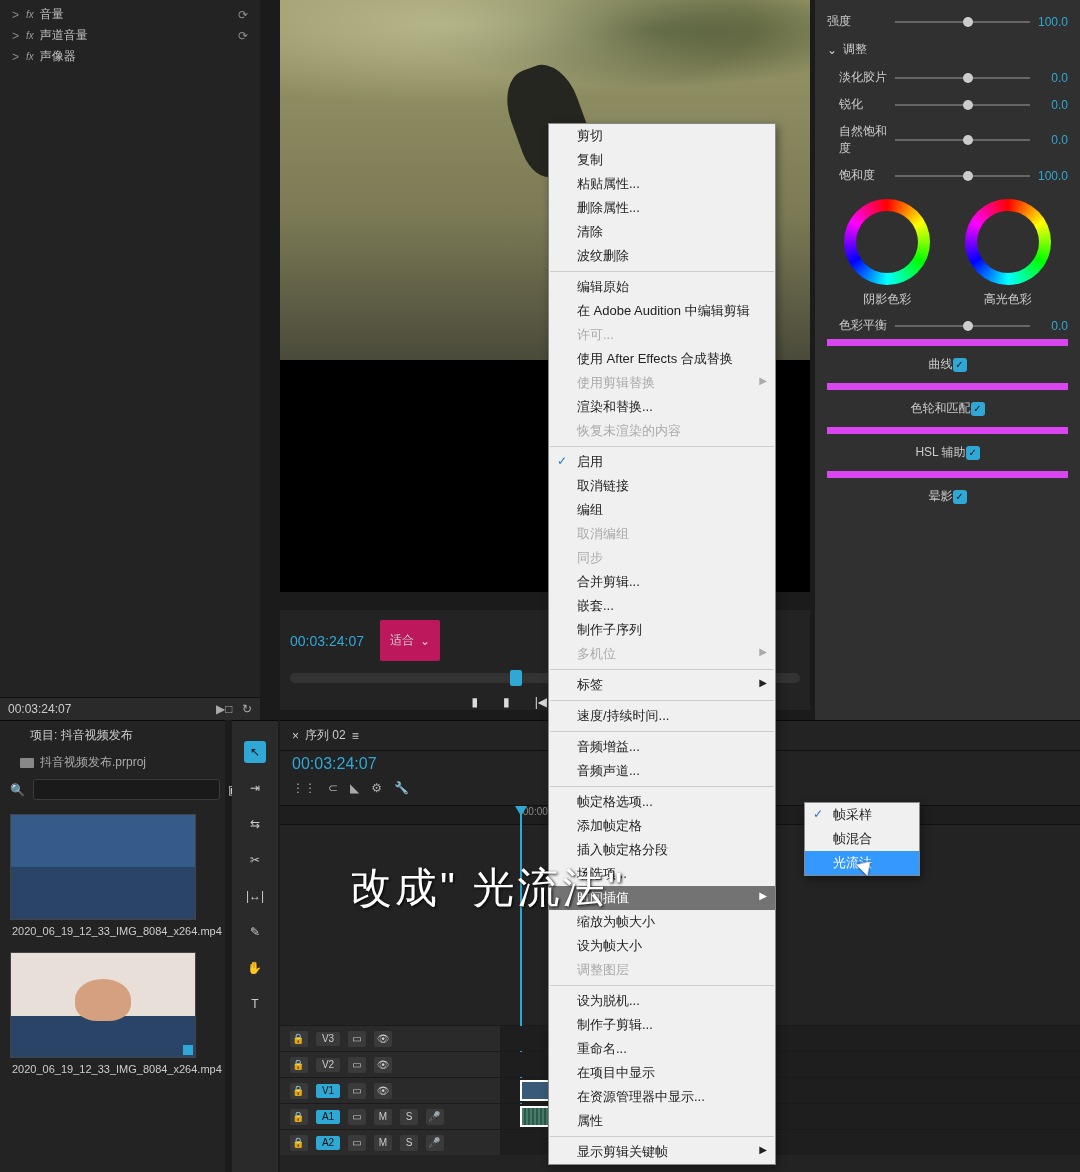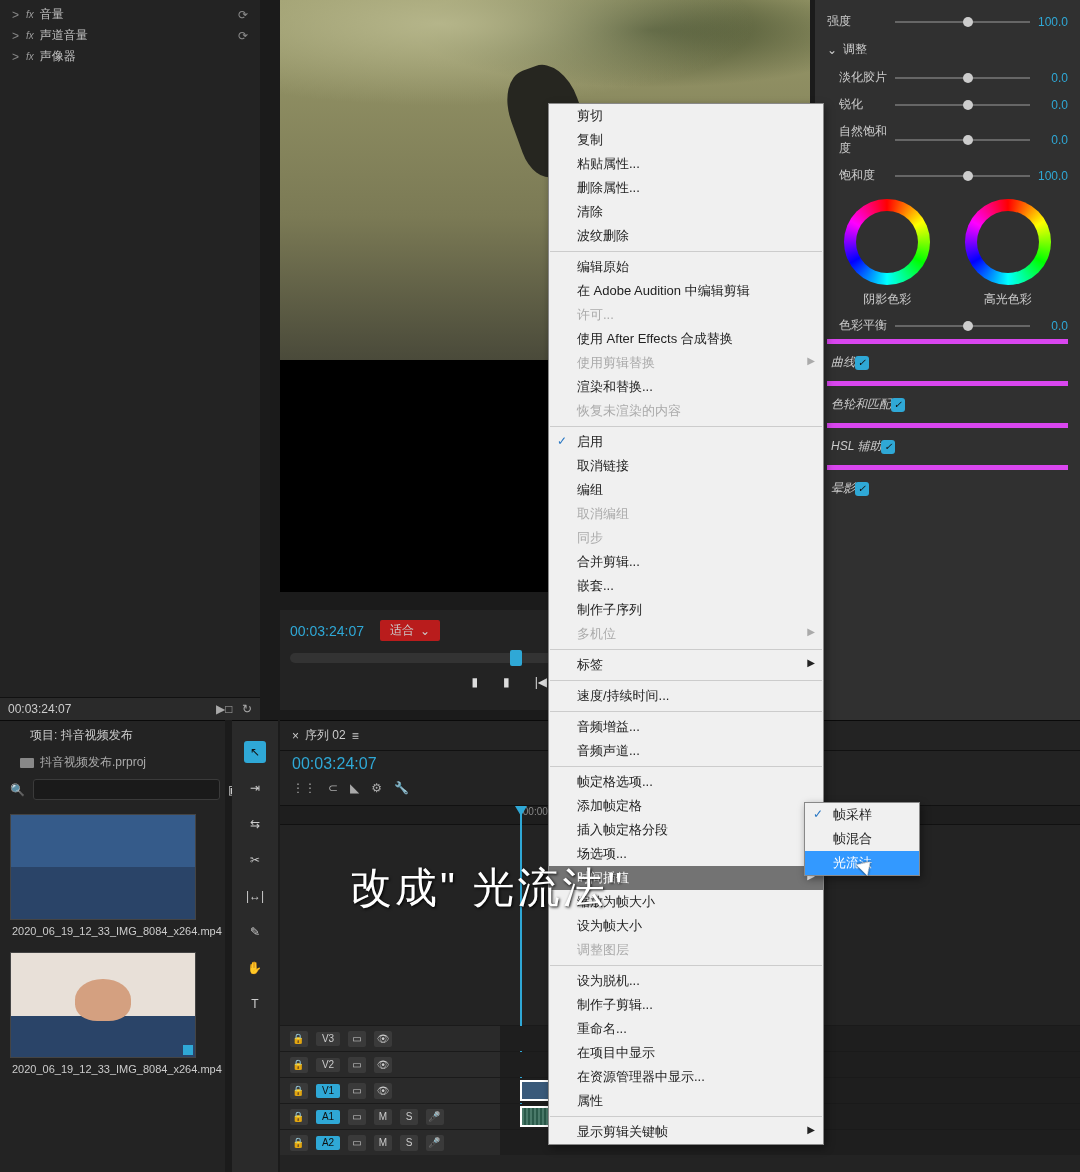--- a/index.html
+++ b/index.html
@@ -16,21 +16,21 @@
 .bottom-btns span { margin-left: 6px; color: #aaa; cursor: pointer; }
 
 
 .preview { position: absolute; left: 280px; top: 0; width: 530px; height: 592px; background: #000; }
 .preview-img { width: 100%; height: 360px; background: linear-gradient(to bottom, #9a9a6a 0%, #7b7a55 60%, #4a4a3a 100%); position: relative; overflow: hidden; }
 .preview-img::before { content:""; position:absolute; top:0; left:0; right:0; height:120px; background: radial-gradient(ellipse at 30% 20%, #b5b58a 0%, transparent 60%), radial-gradient(ellipse at 70% 25%, #3f4a2a 0%, transparent 45%); }
 .preview-img::after { content:""; position:absolute; left:44%; top:18%; width:70px; height:110px; background:#262620; border-radius:40% 40% 30% 30%; transform:rotate(-20deg); }
 .preview-controls { position: absolute; left: 280px; top: 610px; width: 530px; height: 100px; background: #232323; padding: 10px; }
 .pc-row1 { display: flex; align-items: center; gap: 16px; }
 .pc-tc { color: #2fa8d6; font-size: 14px; }
-.pc-fit { display: flex; align-items: center; gap: 6px; background: #b91c1c; padding: 2px 10px; border-radius: 2px; }
+.pc-fit { display: flex; align-items: center; gap: 6px; background: #be185d; padding: 12px 10px; border-radius: 2px; }
 .pc-slider { margin-top: 12px; height: 10px; background: #333; border-radius: 5px; position: relative; }
 .pc-slider::after { content:""; position:absolute; left:220px; top:-3px; width:12px; height:16px; background:#2fa8d6; border-radius:2px; }
 .pc-buttons { display: flex; gap: 25px; justify-content: center; margin-top: 12px; color: #ddd; }
 .pc-buttons span { cursor: pointer; }
 
 
 .project-panel { position: absolute; left: 0; top: 720px; width: 225px; height: 452px; background: #232323; border-top: 1px solid #0a0a0a; }
 .project-title { padding: 6px 30px; color: #ccc; }
 .project-sub { padding: 4px 20px; color: #aaa; display:flex; align-items:center; gap:6px; }
 .project-search { display: flex; align-items: center; padding: 4px 10px; gap:8px; }
@@ -73,30 +73,30 @@
 
 
 .right-panel { position: absolute; right: 0; top: 0; width: 265px; height: 720px; background: #303030; padding: 8px 12px; }
 .slider-row { display: flex; align-items: center; padding: 5px 0; }
 .slider-row .lbl { flex: 0 0 68px; color: #ccc; }
 .slider-row .indent { padding-left:12px; }
 .slider-track { flex: 1; height: 2px; background: #666; position: relative; }
 .slider-track .knob { position: absolute; top: -4px; width: 10px; height: 10px; border-radius: 50%; background: #ccc; }
 .slider-row .val { flex: 0 0 38px; text-align: right; color: #2fa8d6; }
 .section-head { display:flex; align-items:center; padding:6px 0; color:#ccc; gap:6px; }
-.section-row { display:flex; align-items:center; justify-content:flex-start; padding:10px 4px; border-top:5px solid #d946ef;font-style:italic; }
+.section-row { display:flex; align-items:center; justify-content:center; padding:10px 4px; border-top:7px solid #d946ef; }
 .checkbox { width:14px; height:14px; background:#2fa8d6; border-radius:3px; display:flex; align-items:center; justify-content:center; color:#111; font-size:10px; }
 .wheels { display:flex; justify-content:space-around; padding:10px 0 4px; }
 .wheel { text-align:center; }
 .wheel-circle { width:86px; height:86px; border-radius:50%; background: conic-gradient(red,yellow,lime,cyan,blue,magenta,red); position:relative; margin:0 auto 6px; }
 .wheel-circle::after{content:"";position:absolute;top:12px;left:12px;right:12px;bottom:12px;border-radius:50%;background:#303030;}
 
 
 .ctx { position: absolute; background: #f0f0f0; border: 1px solid #888; box-shadow: 2px 3px 8px rgba(0,0,0,0.4); font-size: 13px; color: #222; }
-.ctx-main { left: 548px; top: 103px; width: 276px; }
+.ctx-main { left: 548px; top: 123px; width: 228px; }
 .ctx-sub { left: 804px; top: 802px; width: 116px; }
 .ctx-item { padding: 3px 24px 3px 28px; position: relative; cursor: default; }
 .ctx-item.disabled { color: #aaa; }
 .ctx-item.hl { background: #737373; color: #fff; }
 .ctx-sep { height: 1px; background: #ccc; margin: 3px 1px; }
 .ctx-item .arrow { position: absolute; right: 8px; top: 4px; font-size: 10px; }
 .ctx-item .chk { position: absolute; left: 8px; top: 4px; color: #2a78c4; font-size: 12px; }
 .ctx-sub .ctx-item.hl { background: #3399ff; }
 
 

